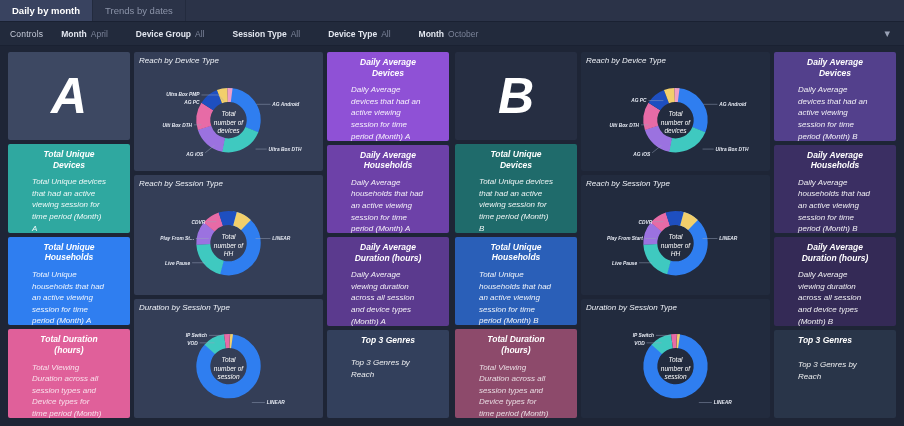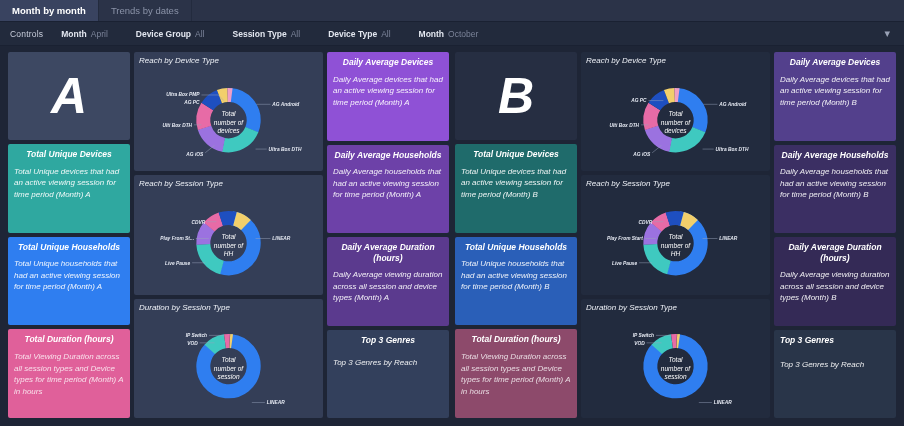--- a/index.html
+++ b/index.html
@@ -70,21 +70,21 @@
     min-width: 0;
   }
   .col { display: flex; flex-direction: column; gap: 4px; min-width: 0; font-style: italic; }
   .col-left  { width: 122px; }
   .col-mid   { flex: 1; min-width: 0; }
   .col-right { width: 122px; }
 
   
   .card {
     border-radius: 2px;
-    padding: 5px 6px;
+    padding: 5px 24px;
     overflow: hidden;
     min-height: 0;
   }
   .card-title {
     font-size: 8.5px;
     font-weight: bold;
     color: #ffffff;
     text-align: center;
     margin-bottom: 6px;
     line-height: 1.25;
@@ -163,21 +163,21 @@
     font-size: 7px;
     fill: #ffffff;
     font-family: "Liberation Sans", sans-serif;
     text-anchor: middle;
   }
 </style>
 </head>
 <body>
 
 <div class="tabbar">
-  <div class="tab active">Month by month</div>
+  <div class="tab active">Daily by month</div>
   <div class="tab">Trends by dates</div>
   <div class="tab tab-spacer"></div>
 </div>
 
 <div class="controlbar">
   <div class="ctl-title">Controls</div>
 
   <div class="ctl">
     <span class="ctl-label">Month</span>
     <span class="ctl-value">April</span>

